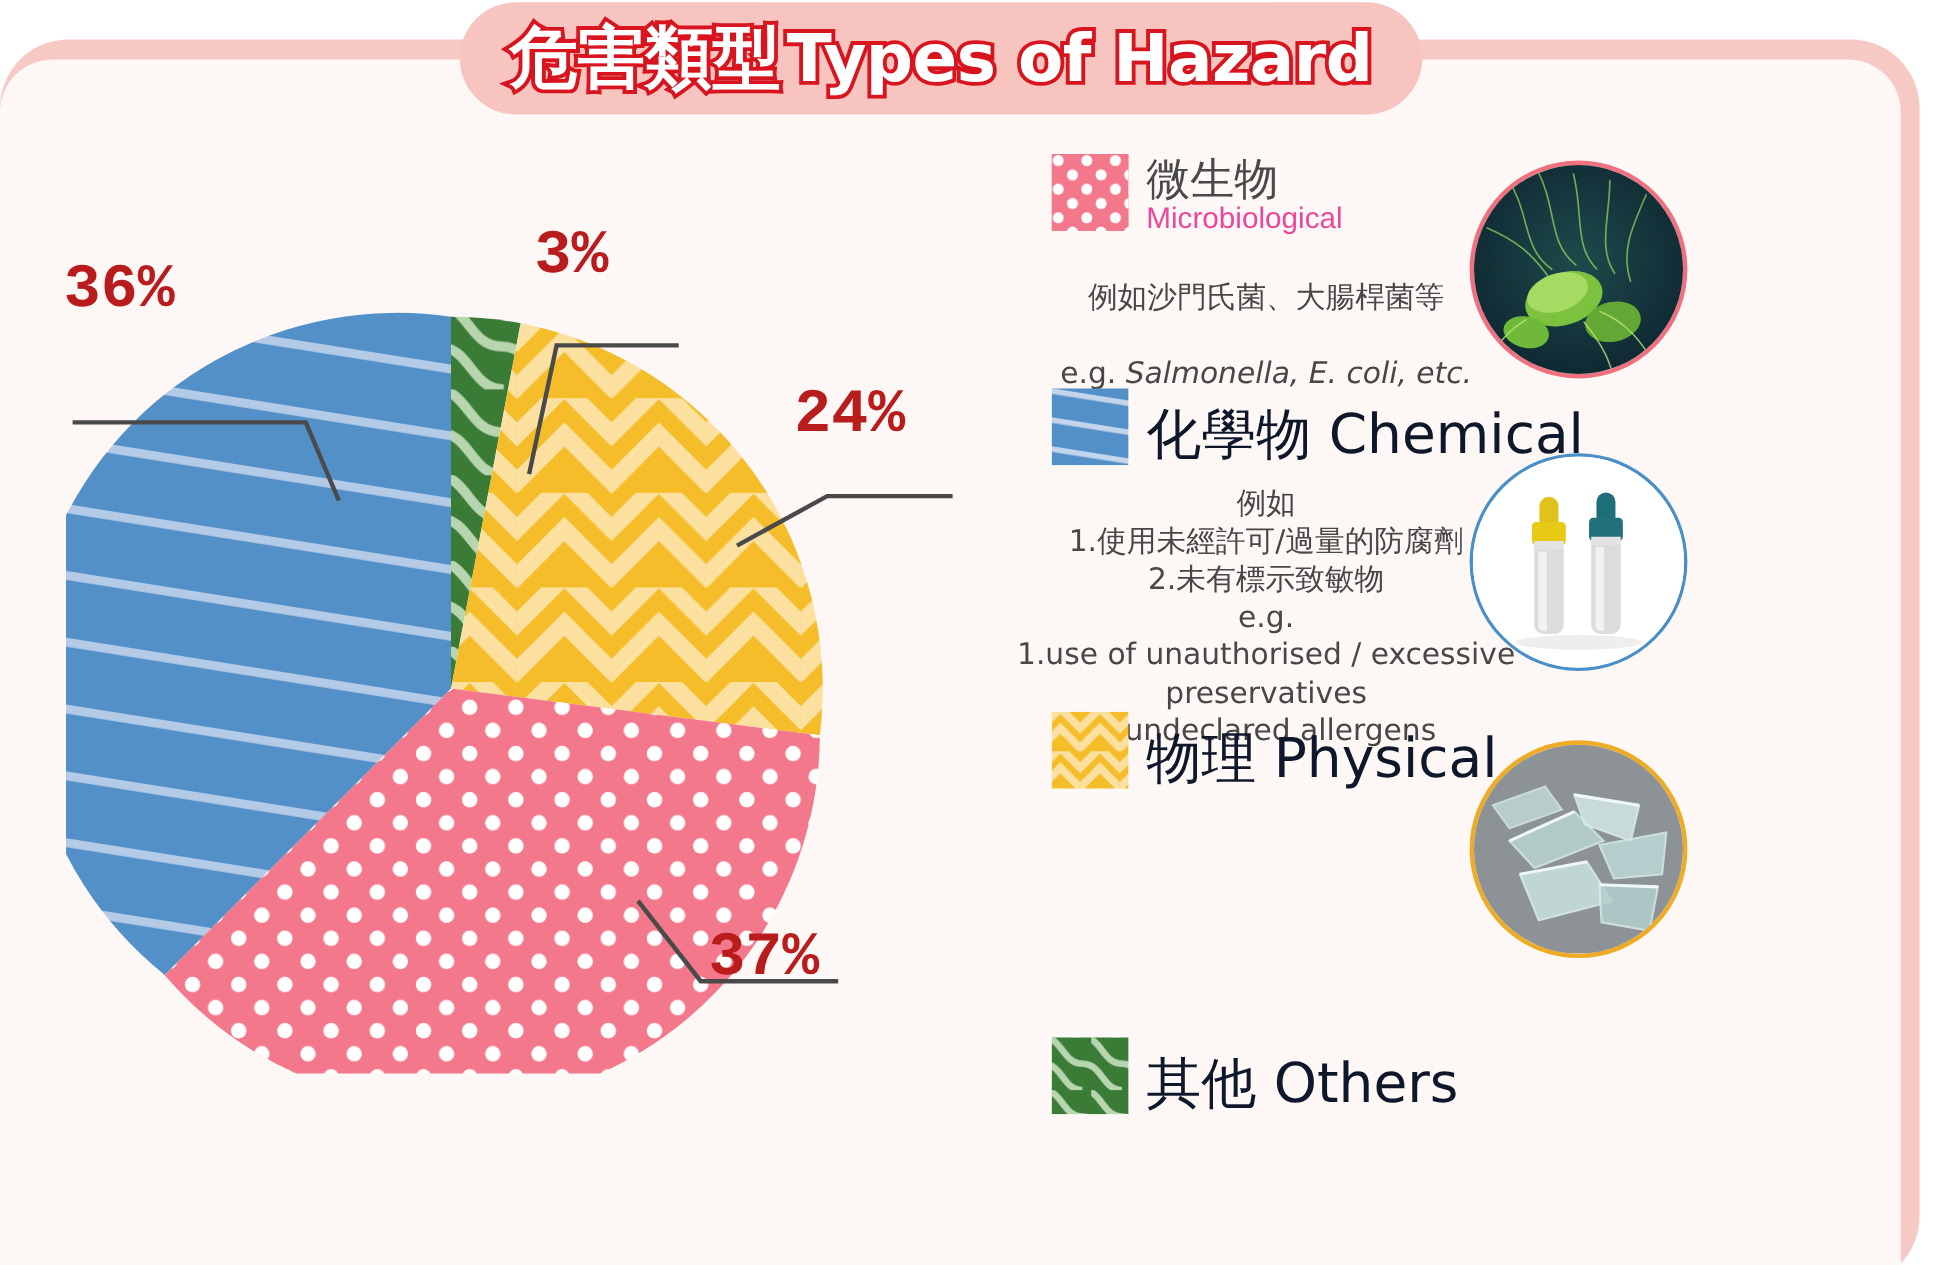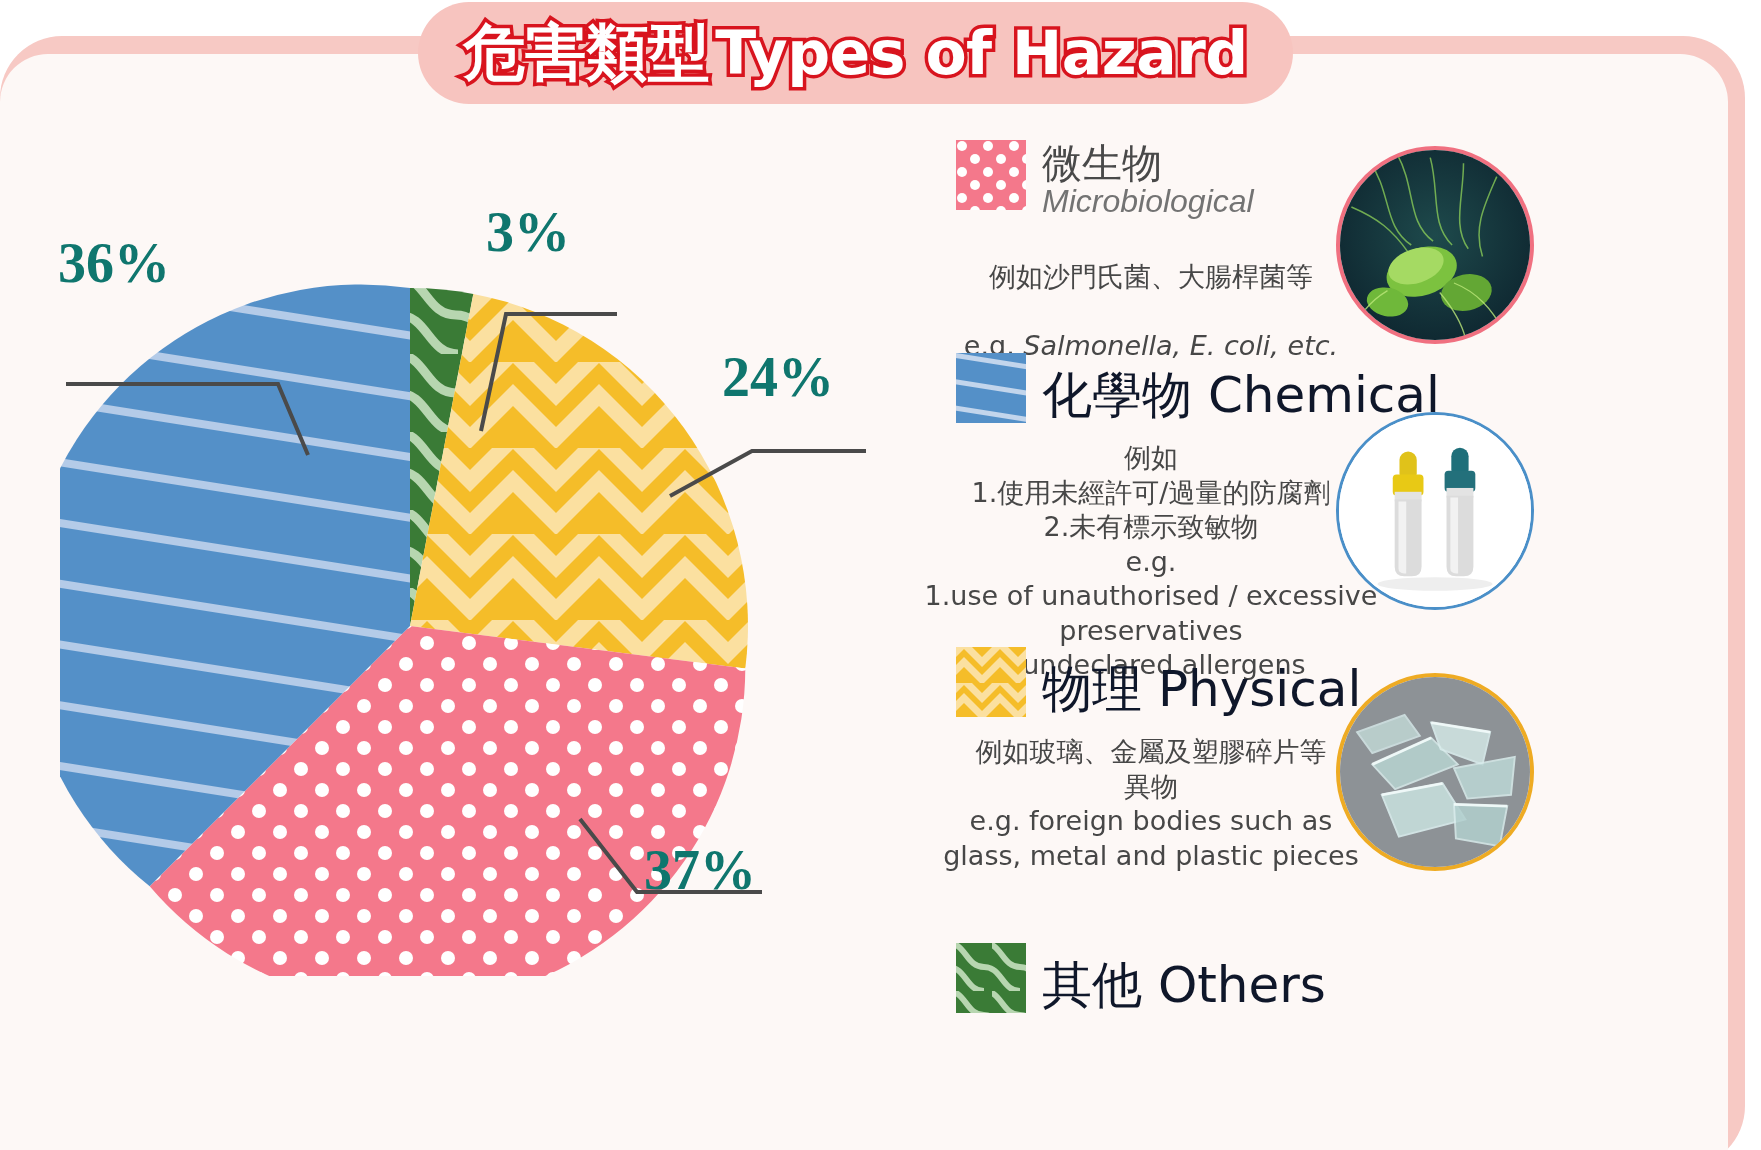--- a/index.html
+++ b/index.html
@@ -51,45 +51,44 @@
 
   
   .pie-wrap { position: absolute; left: 60px; top: 258px; width: 700px; height: 700px; }
   .pie-svg  { display:block; width: 700px; height: 700px; }
 
   
   .pct {
     position: absolute;
     font-size: 56px;
     font-weight: bold;
-    color: #0f766e;
-    font-family: Liberation Serif, serif;
+    color: #b91c1c;
+    font-family: Liberation Mono, monospace;
     white-space: nowrap;
   }
   .pct-36 { left: 58px;  top: 213px; }
   .pct-3  { left: 486px; top: 182px; }
   .pct-24 { left: 722px; top: 327px; text-align: center; }
   .pct-37 { left: 644px; top: 820px; }
 
   .leaders { position: absolute; left: 0; top: 0; width: 1761px; height: 1150px; pointer-events: none; }
 
   .legend-row { display: flex; align-items: flex-start; padding-left: 44px; }
   .swatch {
     width: 70px; height: 70px; flex: 0 0 70px;
     margin-right: 16px;
   }
   .legend-titles { padding-top: 2px; }
   .legend-title-cjk {
     font-size: 40px; color: #494949; line-height: 1.05;
     font-family: "DejaVu Sans", "Liberation Sans", sans-serif;
   }
   .legend-title-en {
-    font-size: 32px; color: #737373; line-height: 1.1;
+    font-size: 27px; color: #ec4899; line-height: 1.1;
     font-family: "Liberation Sans", sans-serif;
-    font-style: italic;
   }
   .legend-title-one {
     font-size: 50px; color: #0f172a; line-height: 1.6;
     font-family: "DejaVu Sans", "Liberation Sans", sans-serif;
     white-space: nowrap;
   }
   .legend-desc {
     font-size: 27px; color: #474747; line-height: 1.28;
     margin-top: 6px; margin-left: 8px;
     font-family: "DejaVu Sans", "Liberation Sans", sans-serif;
@@ -248,24 +247,20 @@
               <path d="M 26 28 L 44 10 L 62 28 L 62 38 L 44 20 L 26 38 Z" fill="#fbe0a0"></path>
             </pattern>
           </defs>
           <rect width="70" height="70" fill="url(#sChev)"></rect>
         </svg>
       </span>
       <span class="legend-titles">
         <div class="legend-title-one">物理 Physical</div>
       </span>
     </div>
-    <div class="legend-desc">例如玻璃、金屬及塑膠碎片等
-異物
-e.g. foreign bodies such as
-glass, metal and plastic pieces</div>
   </div>
 
   <div class="block-other">
     <div class="legend-row">
       <span class="swatch">
         <svg viewBox="0 0 70 70">
           <defs>
             <pattern id="sWave" patternUnits="userSpaceOnUse" width="36" height="48">
               <rect width="36" height="48" fill="#3a7b36"></rect>
               <path d="M -8 0 C 10 0 10 24 28 24 C 46 24 46 48 64 48" stroke="#b7d6b0" stroke-width="6" fill="none"></path>

